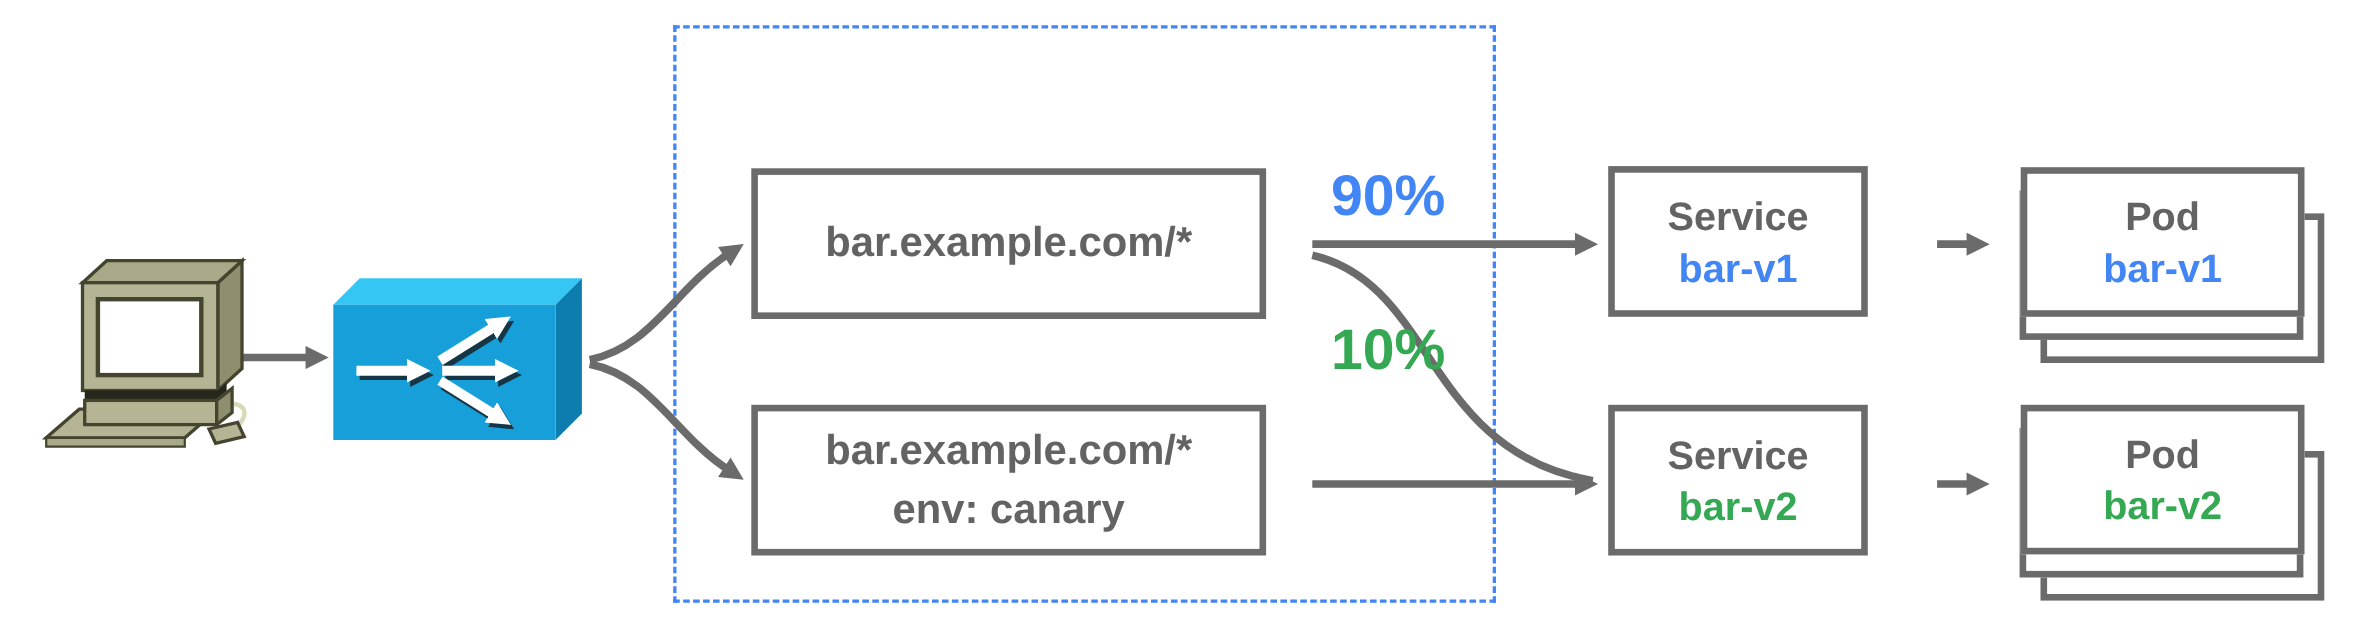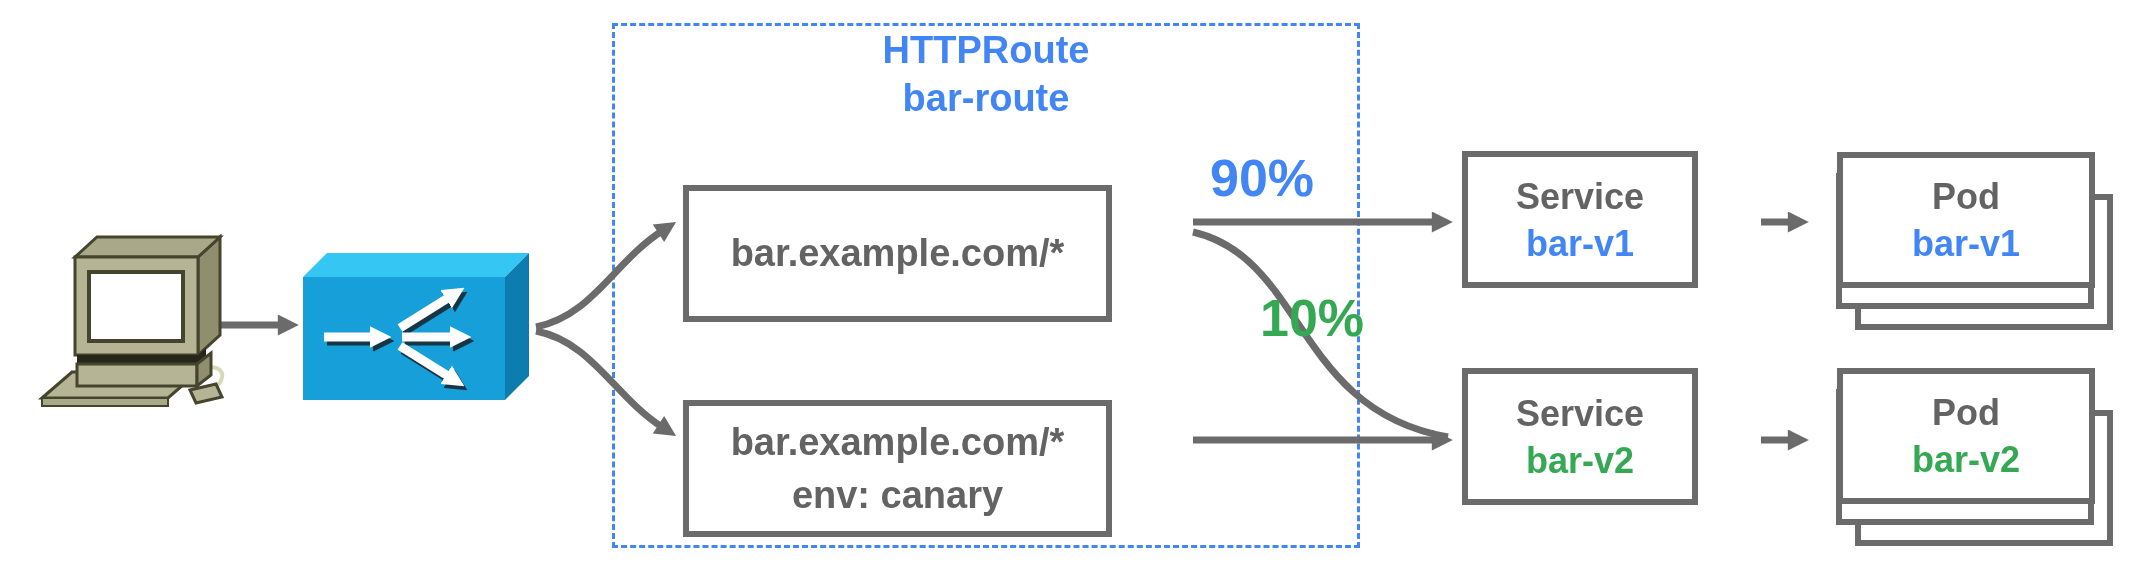--- a/index.html
+++ b/index.html
@@ -19,35 +19,35 @@
   .lb-label{
     left:250px;top:146px;width:330px;text-align:center;
     font-size:44px;color:var(--text-gray);letter-spacing:0px;z-index:2;
   }
   .route-title{
     left:612px;top:26px;width:748px;text-align:center;z-index:2;
     font-size:38px;line-height:48px;color:var(--accent-blue);
   }
   .pct{font-size:52px;z-index:3;}
   .pct-90{left:1210px;top:148px;color:var(--accent-blue);}
-  .pct-10{left:1260px;top:288px;color:var(--accent-green);}
+  .pct-10{left:1210px;top:288px;color:var(--accent-green);}
 
   
   .route-group{
     left:612px;top:23px;width:748px;height:525px;box-sizing:border-box;
     border:3px dashed var(--accent-blue);z-index:0;background:transparent;
   }
 
   
   .box{
     box-sizing:border-box;background:#fff;border:6px solid var(--line-gray);
     display:flex;flex-direction:column;align-items:center;justify-content:center;
     z-index:2;text-align:center;color:var(--text-gray);
   }
-  .route-box{left:683px;width:429px;height:137px;font-size:38px;line-height:53px;margin-top:32px;}
+  .route-box{left:683px;width:468px;height:137px;font-size:38px;line-height:53px;}
   .route-box-main{top:153px;}
   .route-box-canary{top:368px;}
   .svc-box{left:1462px;width:236px;height:137px;font-size:36px;line-height:47px;}
   .svc-v1{top:151px;}
   .svc-v2{top:368px;}
 
   
   .pod-stack{z-index:2;}
   .pod-stack-v1{left:1817px;top:152px;}
   .pod-stack-v2{left:1817px;top:368px;}
@@ -139,24 +139,20 @@
 
     <g class="lb-arrow">
       <path d="M 24 87 H 72" marker-end="url(#ahw)"></path>
       <path d="M 102 87 H 152" marker-end="url(#ahw)"></path>
       <path d="M 100 78 L 148 48" marker-end="url(#ahw)"></path>
       <path d="M 100 96 L 148 126" marker-end="url(#ahw)"></path>
     </g>
   </svg>
 
   <div class="abs route-group"></div>
-  <div class="abs route-title">
-    <div>HTTPRoute</div>
-    <div>bar-route</div>
-  </div>
 
   <div class="abs box route-box route-box-main">
     <div>bar.example.com/*</div>
   </div>
   <div class="abs box route-box route-box-canary">
     <div>bar.example.com/*</div>
     <div>env: canary</div>
   </div>
 
   <div class="abs pct pct-90">90%</div>

